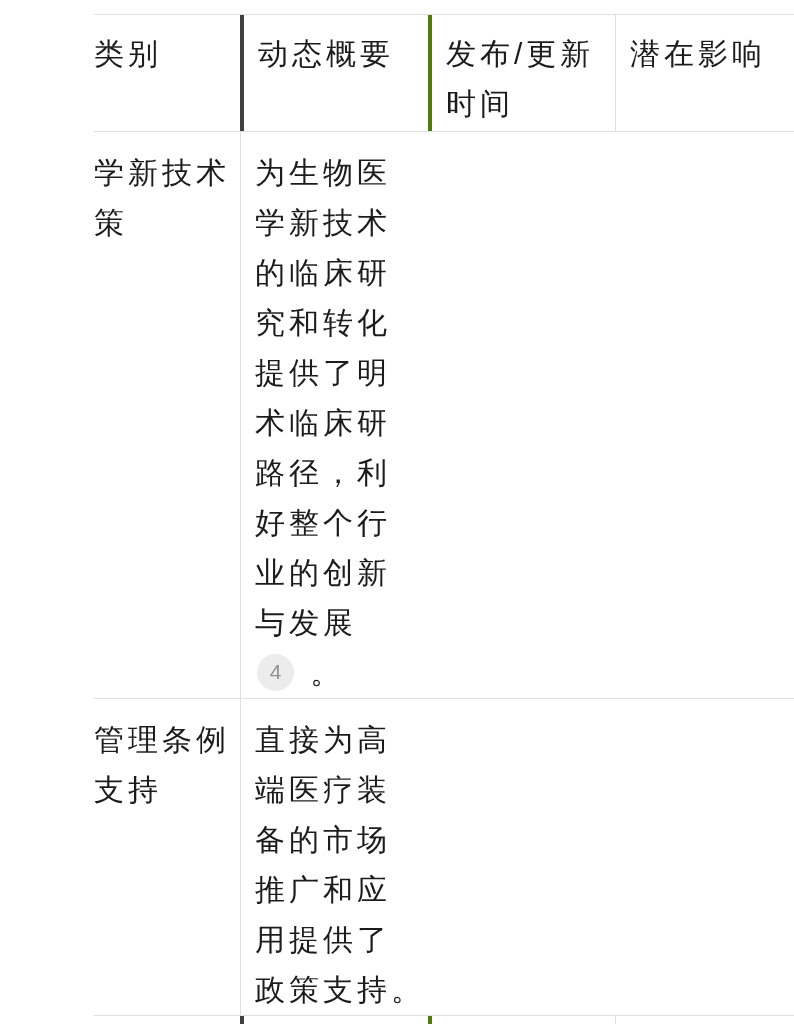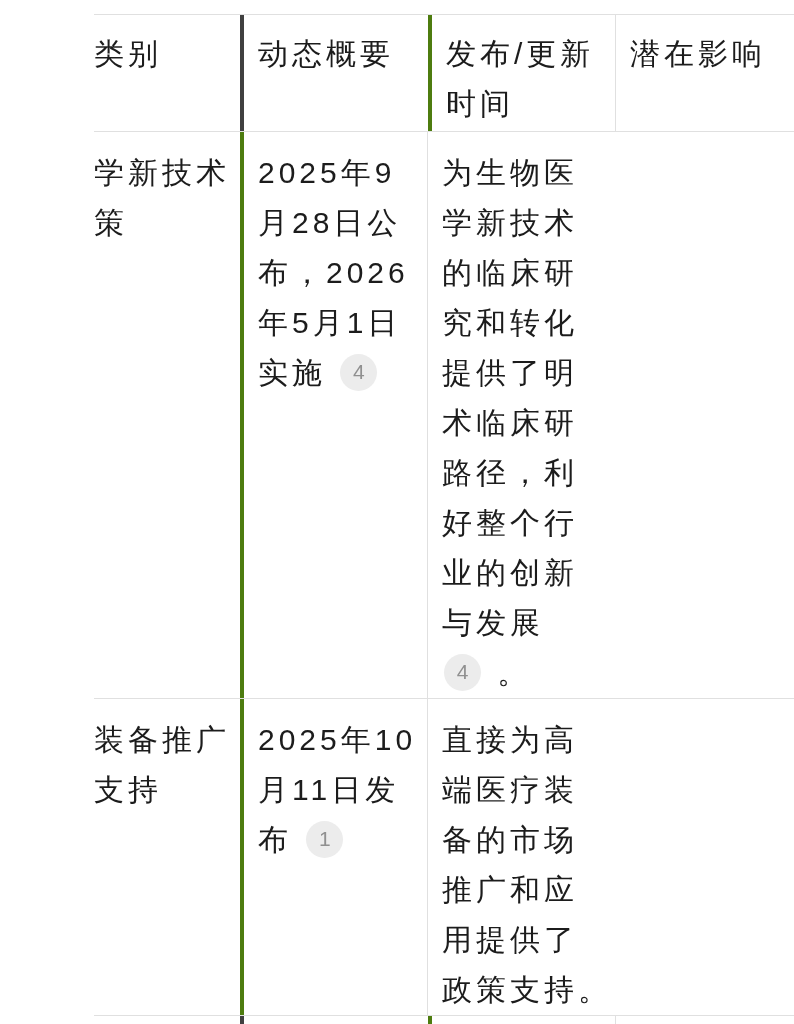--- a/index.html
+++ b/index.html
@@ -44,44 +44,36 @@
     <div class="cell c1 hd">类别</div>
     <div class="cell c2 hd">动态概要</div>
     <div class="cell c3 hd">发布/更新
 时间</div>
     <div class="cell c4 hd">潜在影响</div>
   </div>
 
   <div class="row">
     <div class="cell c1 cat">学新技术
 策</div>
-    <div class="cell c3"><span>2025年9
-月28日公
-布，2026
-年5月1日
-实施 </span><span class="badge">4</span></div>
     <div class="cell c4"><span>为生物医
 学新技术
 的临床研
 究和转化
 提供了明
 术临床研
 路径，</span><span class="b">利
 好整个行
 业的创新</span><span>
 与发展
 </span><span class="badge">4</span><span> 。</span></div>
   </div>
 
   <div class="row">
-    <div class="cell c1 cat">装备推广
+    <div class="cell c1 cat">管理条例
 支持</div>
-    <div class="cell c3"><span>2025年10
-月11日发
-布 </span><span class="badge">1</span></div>
     <div class="cell c4"><span>直接为</span><span class="b">高
 端医疗装
 备的市场</span><span>
 推广和应
 用提供了
 政策支持。</span></div>
   </div>
 
   <div class="row stub">
     <div class="cell c1"></div>

